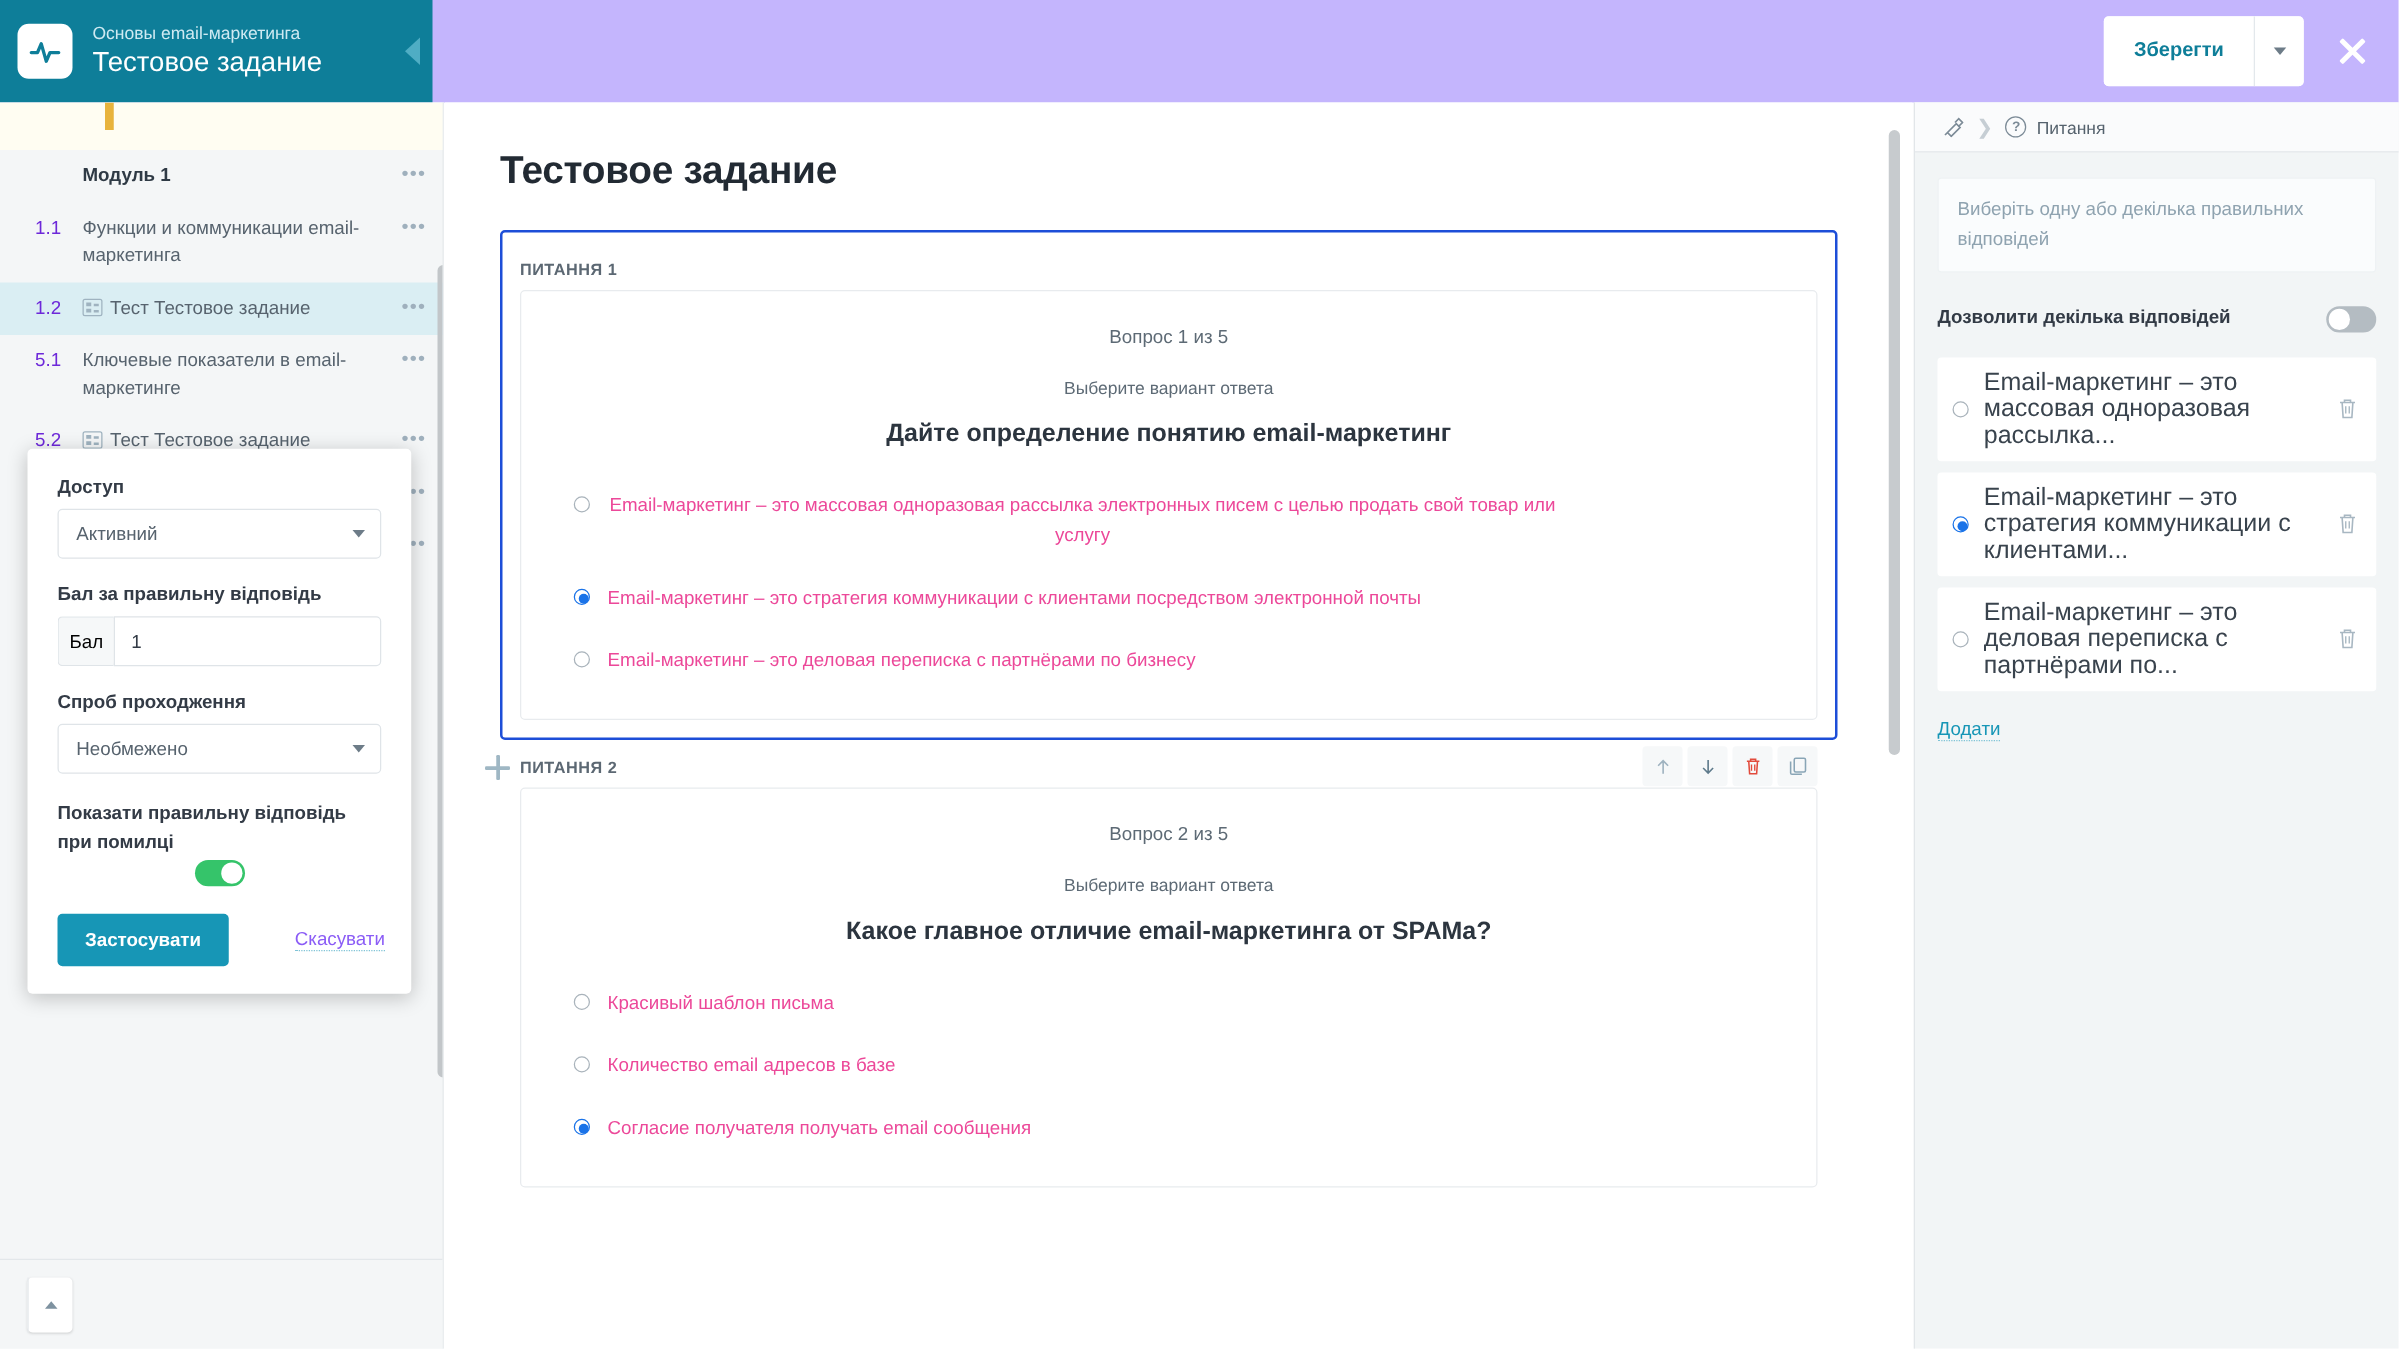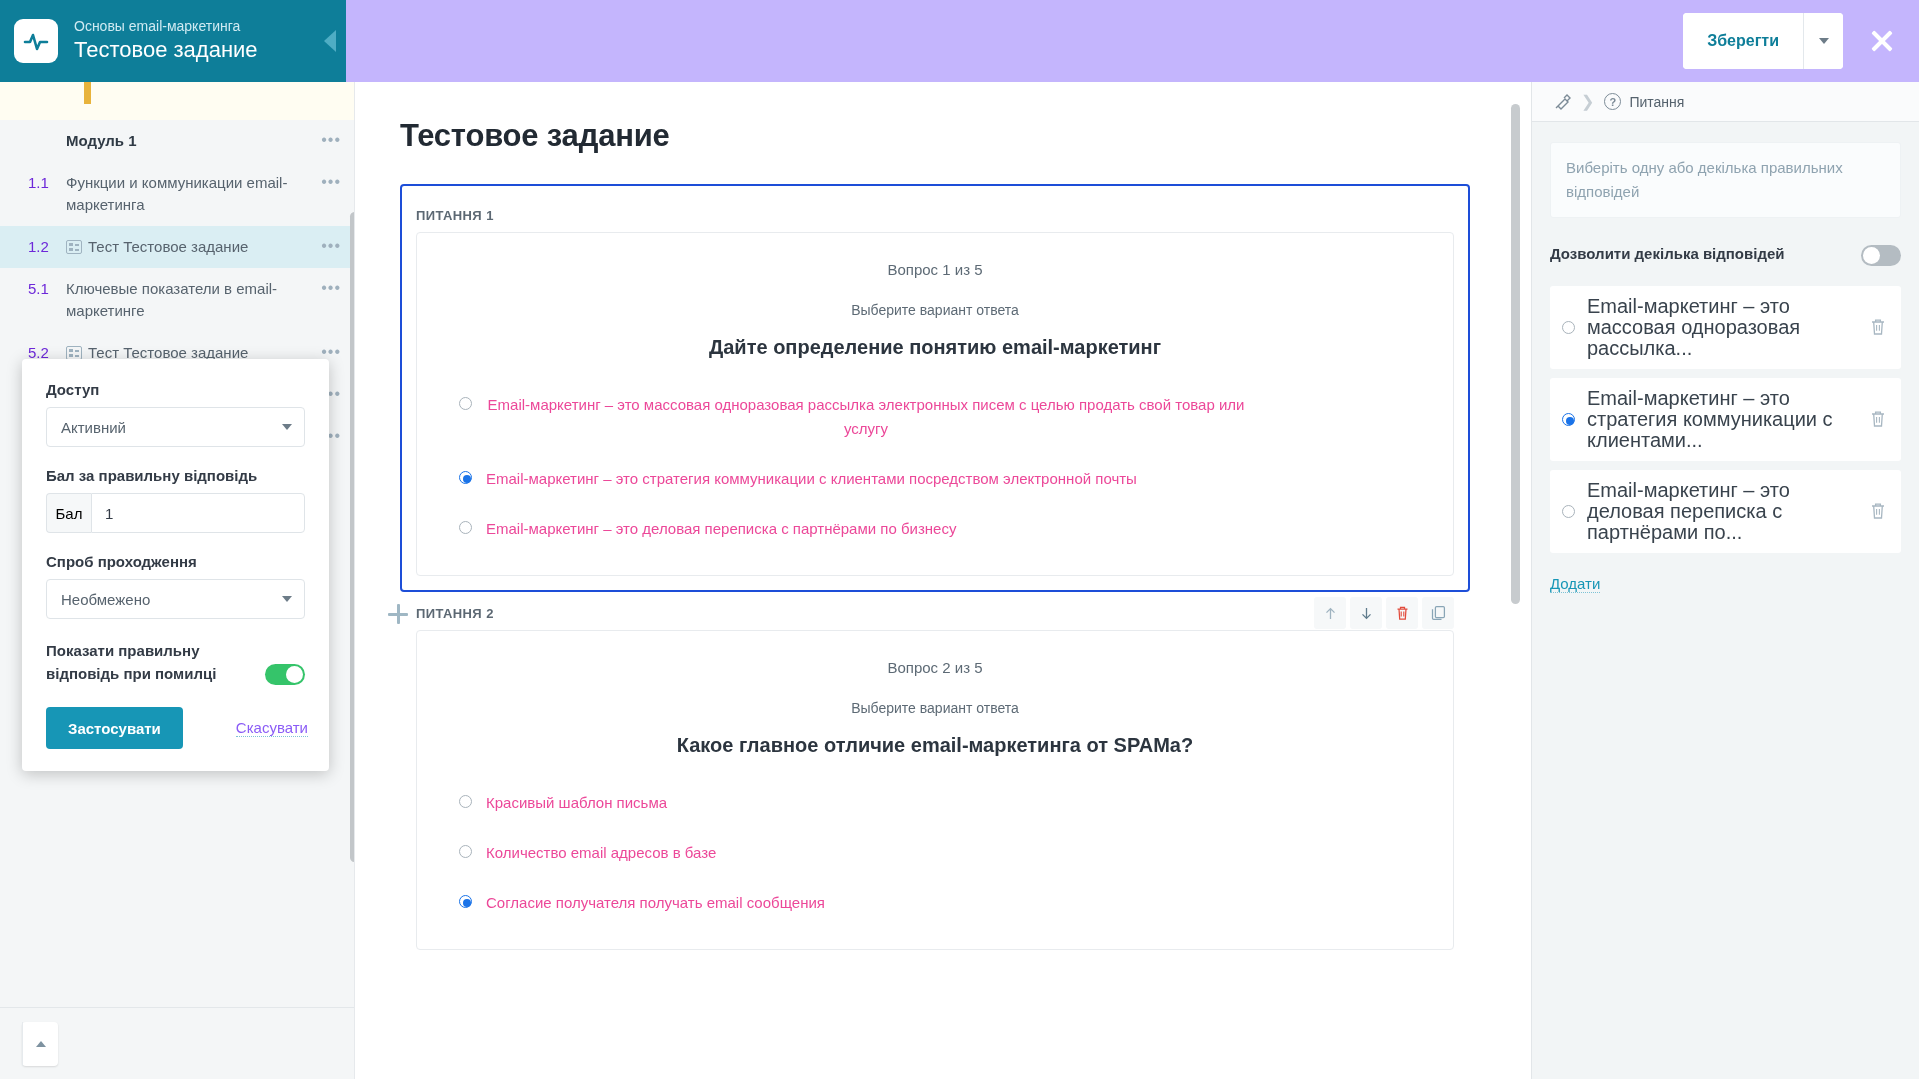--- a/index.html
+++ b/index.html
@@ -110,21 +110,21 @@
   }
   .pp-score{ display:flex; height:40px; margin-bottom:20px; }
   .pp-score .tag{
     width:58px; border:1px solid #dfe4e8; border-right:none; border-radius:4px 0 0 4px;
     background:#f6f8f9; display:flex;align-items:center;justify-content:center;color:#000000;font-size:15px;
   }
   .pp-score input{
     flex:1; border:1px solid #dfe4e8; border-radius:0 4px 4px 0; padding-left:13px;
     font-size:15px; color:#333b46; font-family:"Liberation Sans",sans-serif; outline:none; background:#fff;
   }
-  .pp-toggle-row{ display:flex; align-items:flex-end; margin-bottom:22px; }
+  .pp-toggle-row{ display:flex; align-items:center; margin-bottom:22px;flex-direction:column; }
   .pp-toggle-row .pp-label{ flex:1; margin:0; padding-right:12px; line-height:23px;}
   .switch{
     width:40px;height:21px;border-radius:11px;background:#35c46a;position:relative;flex:none;cursor:pointer;margin-top:3px;
   }
   .switch .knob{ position:absolute; right:2px; top:2px; width:17px;height:17px;border-radius:50%;background:#fff; }
   .switch.off{ background:#b4bcc2; }
   .switch.off .knob{ right:auto; left:2px; }
   .pp-actions{ display:flex; align-items:center; }
   .btn-primary{
     background:#1796b6; color:#fff; font-weight:bold; font-size:15px; border:none; border-radius:4px;

